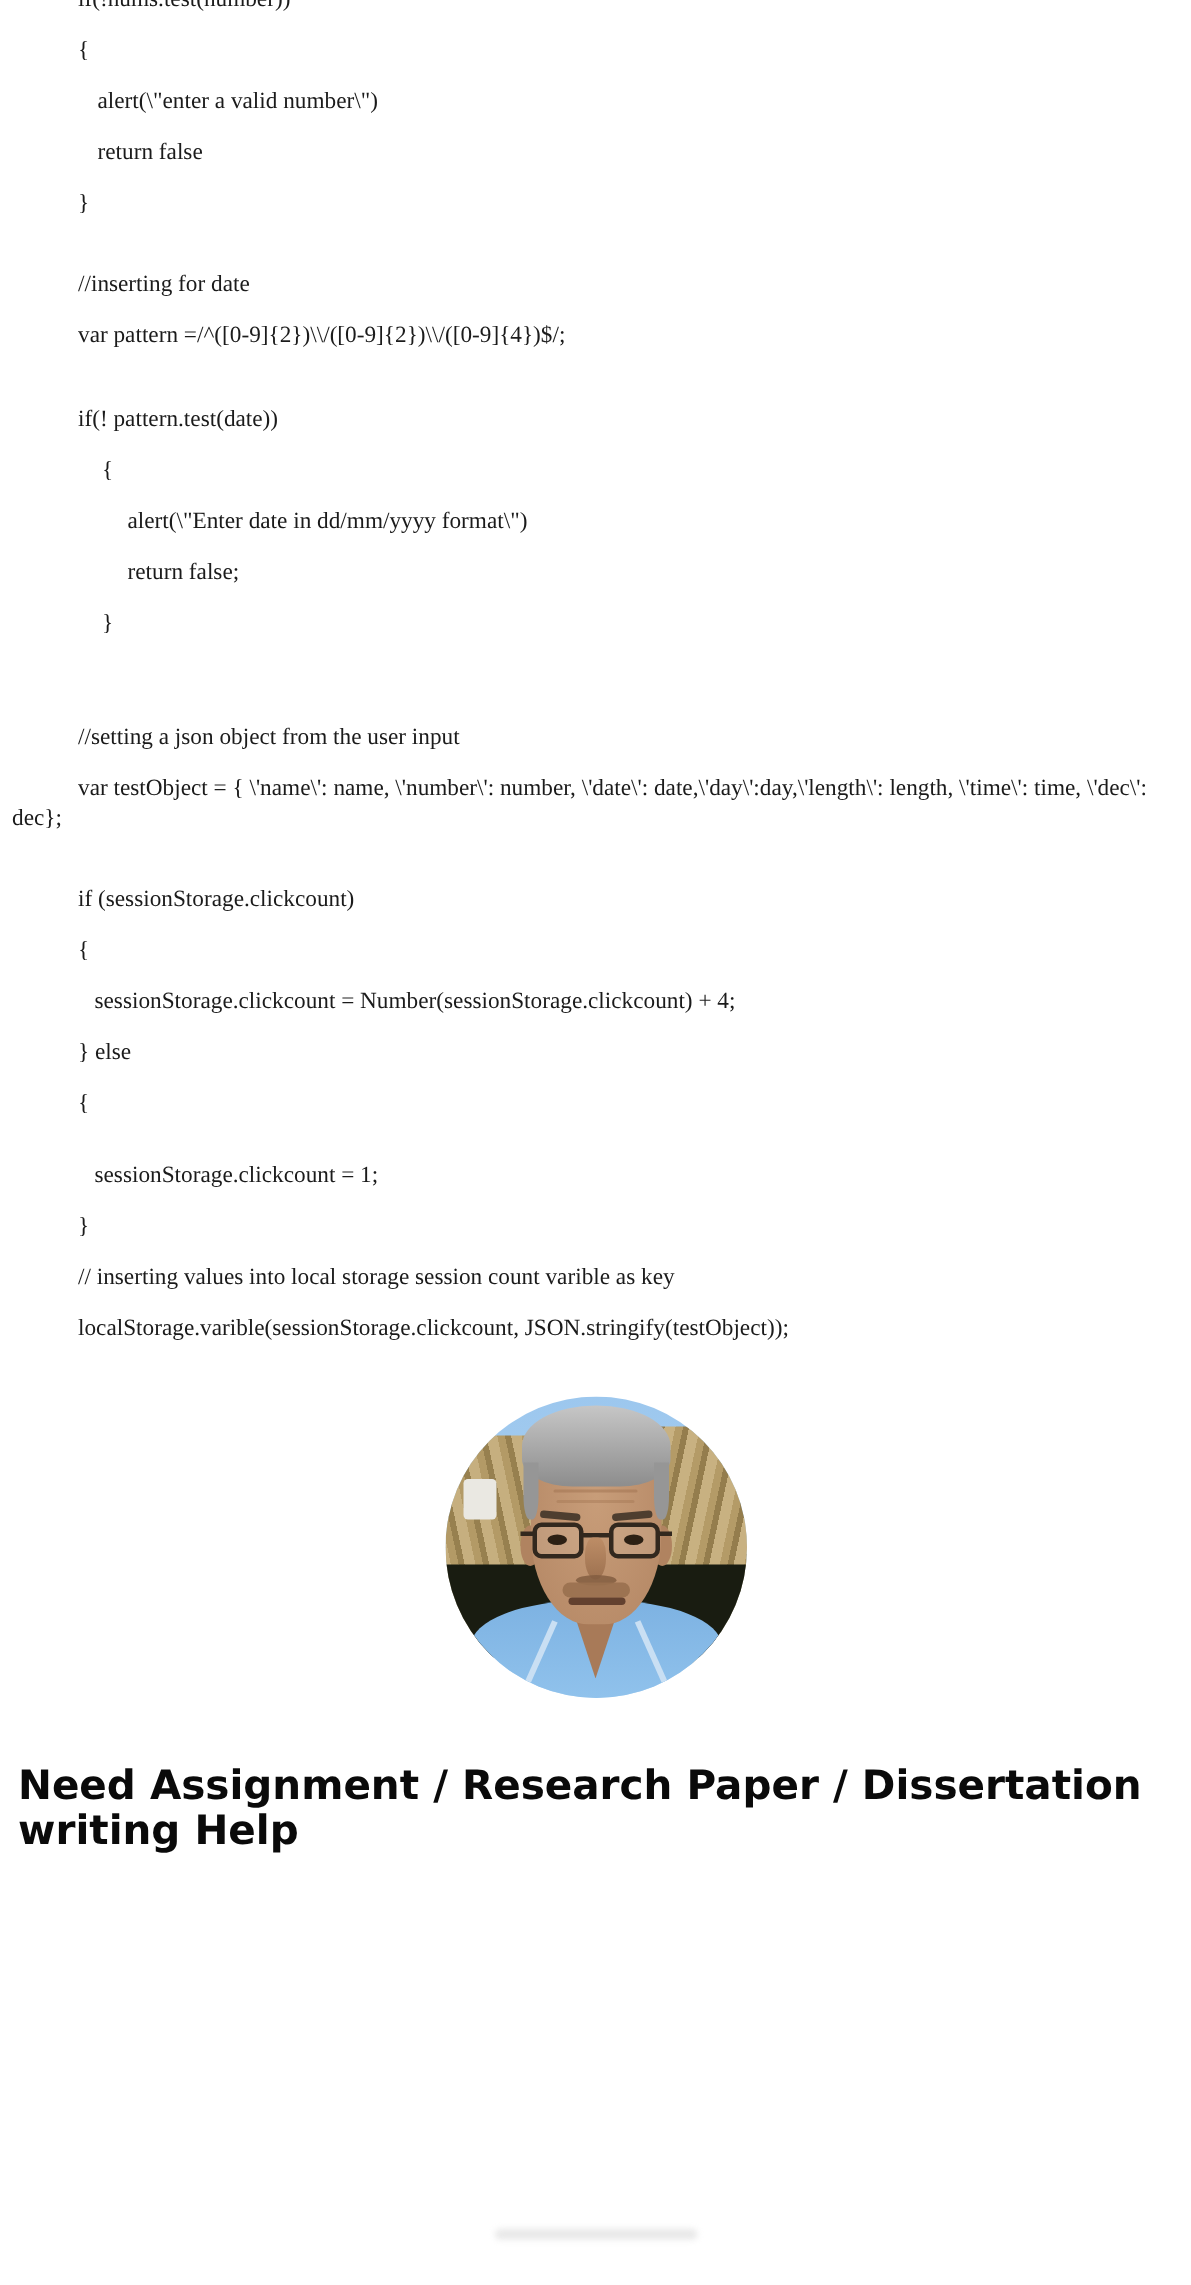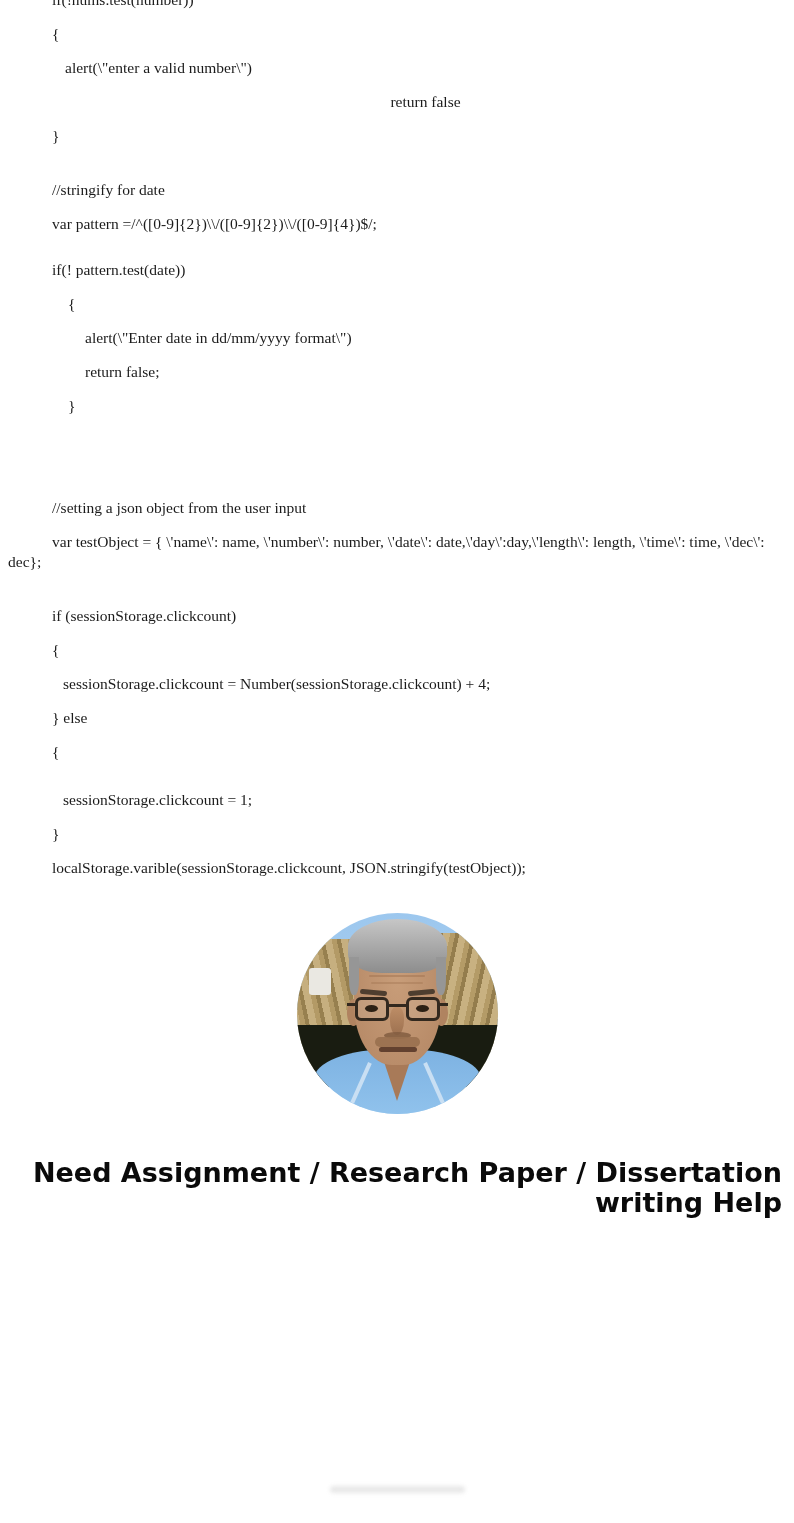--- a/index.html
+++ b/index.html
@@ -76,21 +76,21 @@
   .eye-l        { left: 68px; top: 92px; width: 13px; height: 7px; background: #2c2014; border-radius: 50%; }
   .eye-r        { left: 119px; top: 92px; width: 13px; height: 7px; background: #2c2014; border-radius: 50%; }
   .nose         { left: 93px; top: 94px; width: 14px; height: 28px;
                   background: linear-gradient(#bd8d66, #9d7150); border-radius: 40% 40% 50% 50%; }
   .nostrils     { left: 87px; top: 119px; width: 27px; height: 7px; background: #835d41; border-radius: 50%; opacity: .85; }
   .mustache     { left: 78px; top: 124px; width: 45px; height: 10px; background: #99704f; border-radius: 6px; opacity: .9; }
   .mouth        { left: 82px; top: 134px; width: 38px; height: 5px; background: #63412f; border-radius: 3px; }
   
   .footer {
     margin-top: 44px;
-    text-align: right;
+    text-align: left;
     font-family: "DejaVu Sans", sans-serif;
     font-weight: bold;
     font-size: 27px;
     line-height: 30px;
     color: #0a0a0a;
   }
   .footer .heading { max-width: 770px; margin: 0 auto; }
   .smudge {
     position: absolute;
     left: 330px; top: 1496px;
@@ -103,38 +103,39 @@
 </style>
 </head>
 <body>
 
 <div class="page">
 
   <section class="code" id="code-block">
       <div class="code-line" style="text-indent: 44px;">if(!nums.test(number))</div>
       <div class="code-line" style="text-indent: 44px;">{</div>
       <div class="code-line" style="text-indent: 57px;">alert(\"enter a valid number\")</div>
-      <div class="code-line" style="text-indent: 57px; text-align: center;">return false</div>
+      <div class="code-line" style="text-indent: 57px;">return false</div>
       <div class="code-line" style="text-indent: 44px;">}</div>
-      <div class="code-line" style="text-indent: 44px; margin-top: 34px;">//stringify for date</div>
+      <div class="code-line" style="text-indent: 44px; margin-top: 34px;">//inserting for date</div>
       <div class="code-line" style="text-indent: 44px;">var pattern =/^([0-9]{2})\\/([0-9]{2})\\/([0-9]{4})$/;</div>
-      <div class="code-line" style="text-indent: 44px; margin-top: 26px;">if(! pattern.test(date))</div>
+      <div class="code-line" style="text-indent: 44px; margin-top: 36px;">if(! pattern.test(date))</div>
       <div class="code-line" style="text-indent: 60px;">{</div>
       <div class="code-line" style="text-indent: 77px;">alert(\"Enter date in dd/mm/yyyy format\")</div>
       <div class="code-line" style="text-indent: 77px;">return false;</div>
       <div class="code-line" style="text-indent: 60px;">}</div>
-      <div class="code-line" style="text-indent: 44px; margin-top: 82px;">//setting a json object from the user input</div>
+      <div class="code-line" style="text-indent: 44px; margin-top: 56px;">//setting a json object from the user input</div>
       <div class="code-line" style="text-indent: 44px;">var testObject = { \'name\': name, \'number\': number, \'date\': date,\'day\':day,\'length\': length, \'time\': time, \'dec\': dec};</div>
       <div class="code-line" style="text-indent: 44px; margin-top: 34px;">if (sessionStorage.clickcount)</div>
       <div class="code-line" style="text-indent: 44px;">{</div>
       <div class="code-line" style="text-indent: 55px;">sessionStorage.clickcount = Number(sessionStorage.clickcount) + 4;</div>
       <div class="code-line" style="text-indent: 44px;">} else</div>
       <div class="code-line" style="text-indent: 44px;">{</div>
       <div class="code-line" style="text-indent: 55px; margin-top: 28px;">sessionStorage.clickcount = 1;</div>
       <div class="code-line" style="text-indent: 44px;">}</div>
+      <div class="code-line" style="text-indent: 44px;">// inserting values into local storage session count varible as key</div>
       <div class="code-line" style="text-indent: 44px;">localStorage.varible(sessionStorage.clickcount, JSON.stringify(testObject));</div>
     </section>
 
   <div class="avatar">
     <div class="sky"></div>
     <div class="curtain-l"></div>
     <div class="curtain-r"></div>
     <div class="wall-plate"></div>
     <div class="dark-band"></div>
     <div class="shirt"></div>

